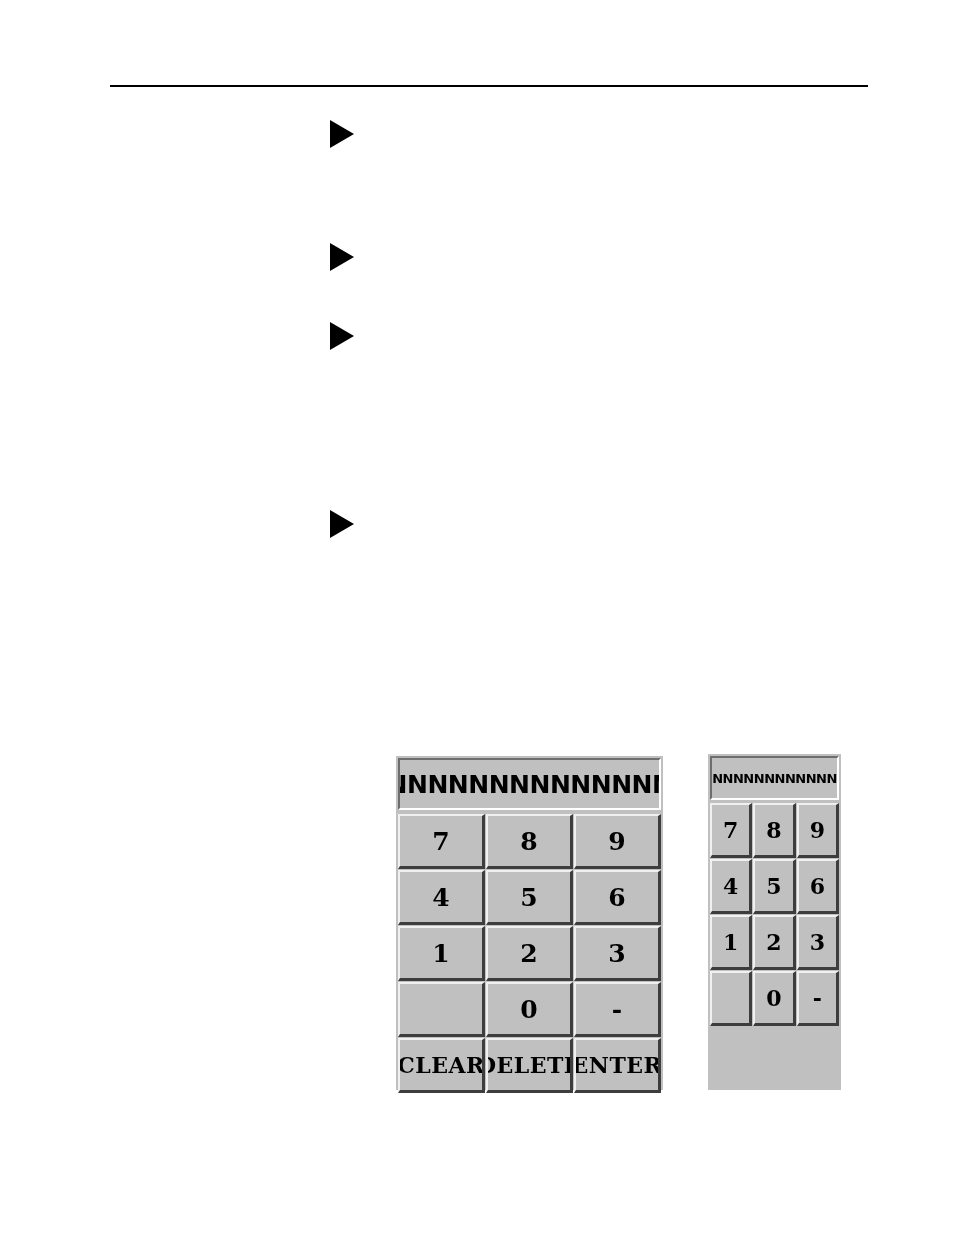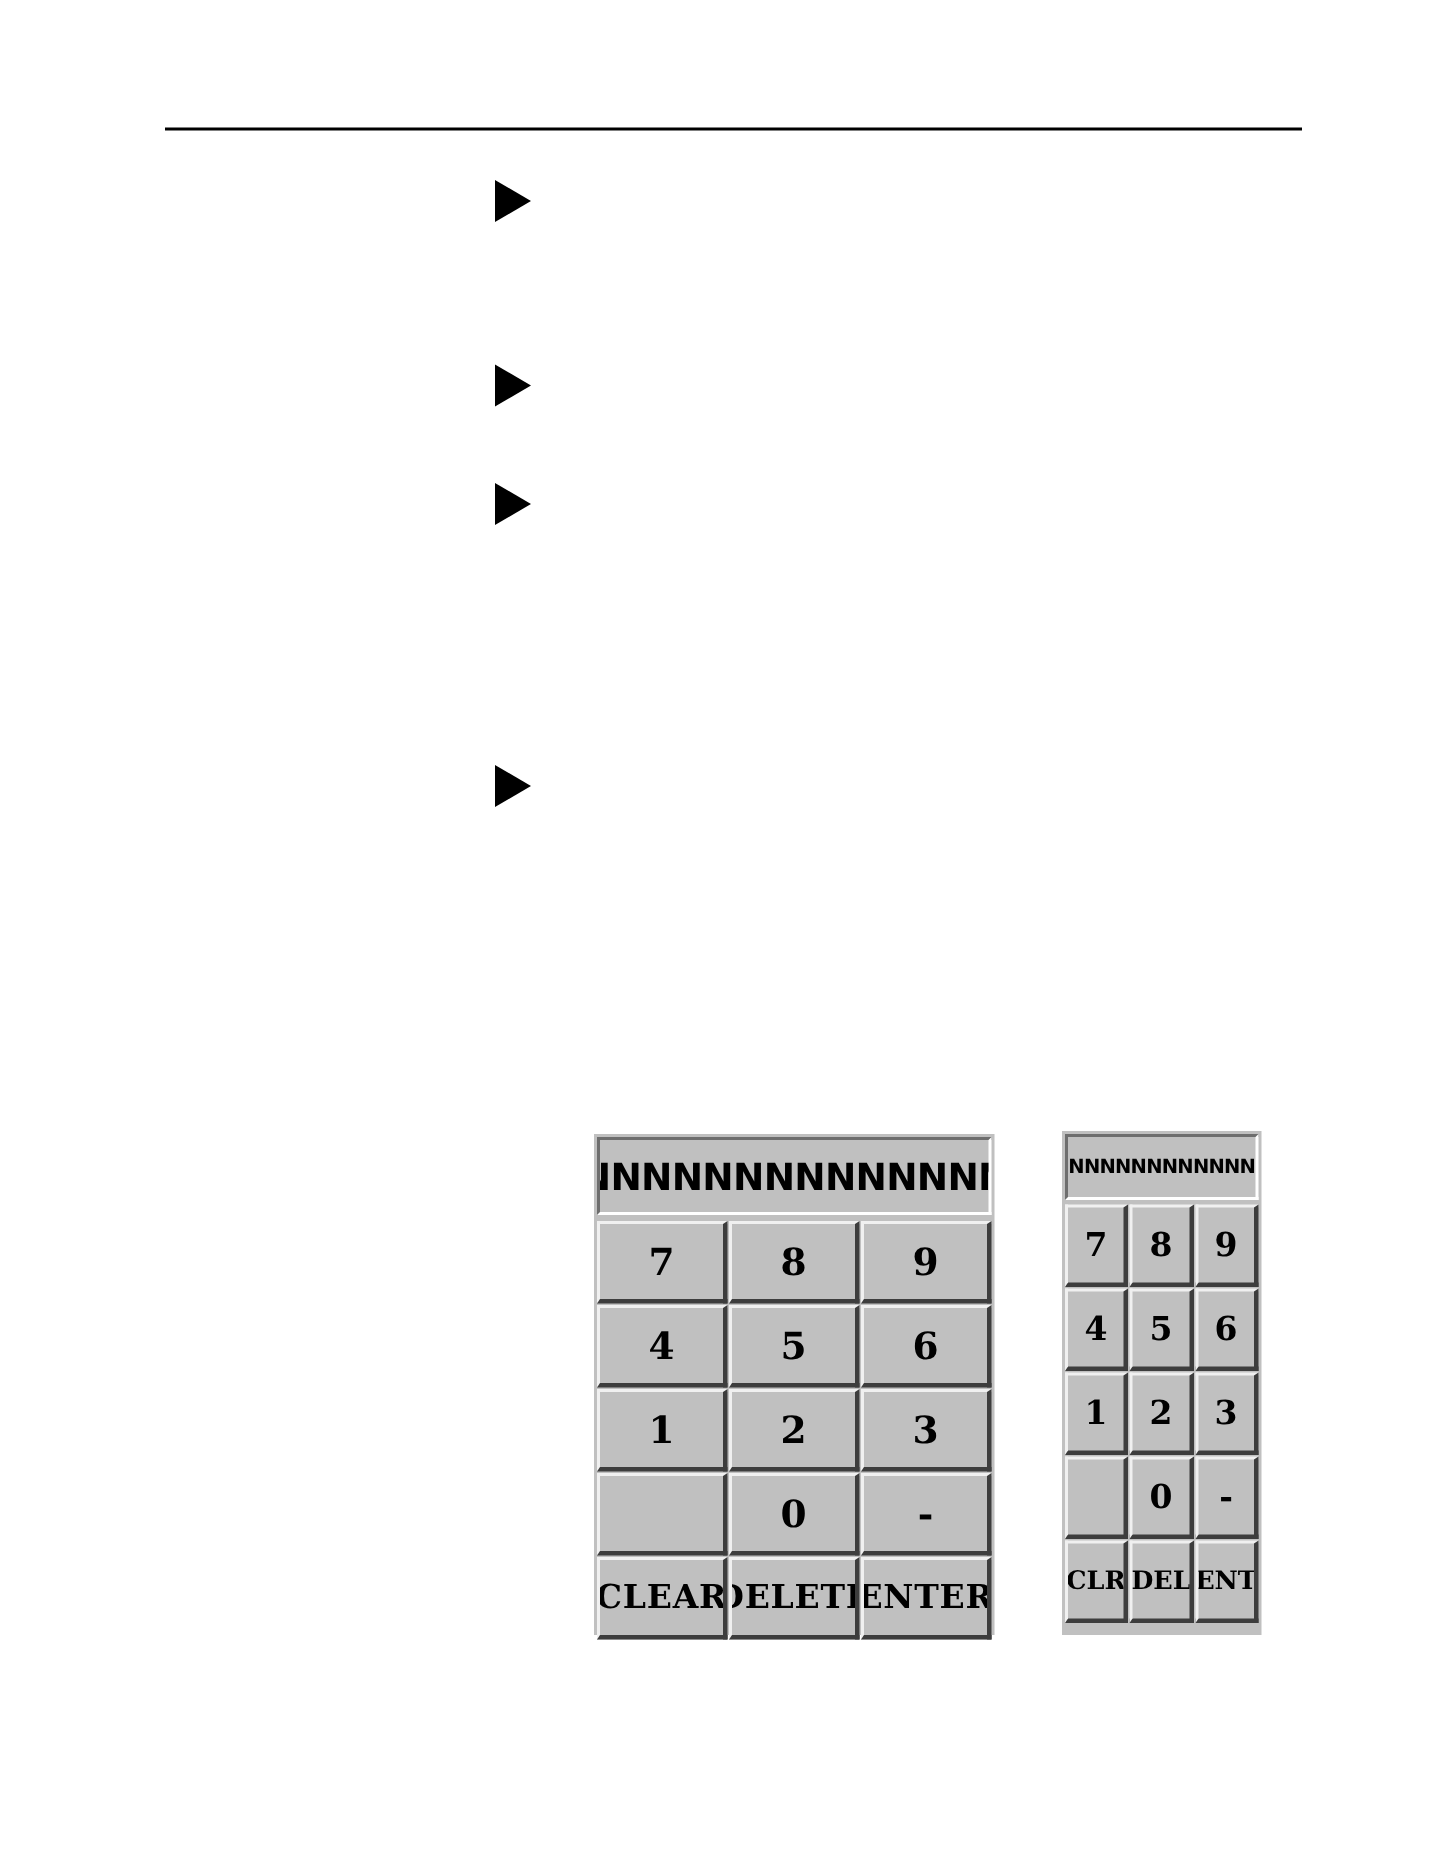--- a/index.html
+++ b/index.html
@@ -203,20 +203,15 @@
       <div class="kp-key">2</div>
       <div class="kp-key">3</div>
     </div>
 
     <div class="kp-row">
       <div class="kp-key blank"></div>
       <div class="kp-key">0</div>
       <div class="kp-key">-</div>
     </div>
 
-    <div class="kp-row">
-      <div class="kp-key wordkey">CLR</div>
-      <div class="kp-key wordkey">DEL</div>
-      <div class="kp-key wordkey">ENT</div>
-    </div>
 
   </div>
 </div>
 
 </body></html>

